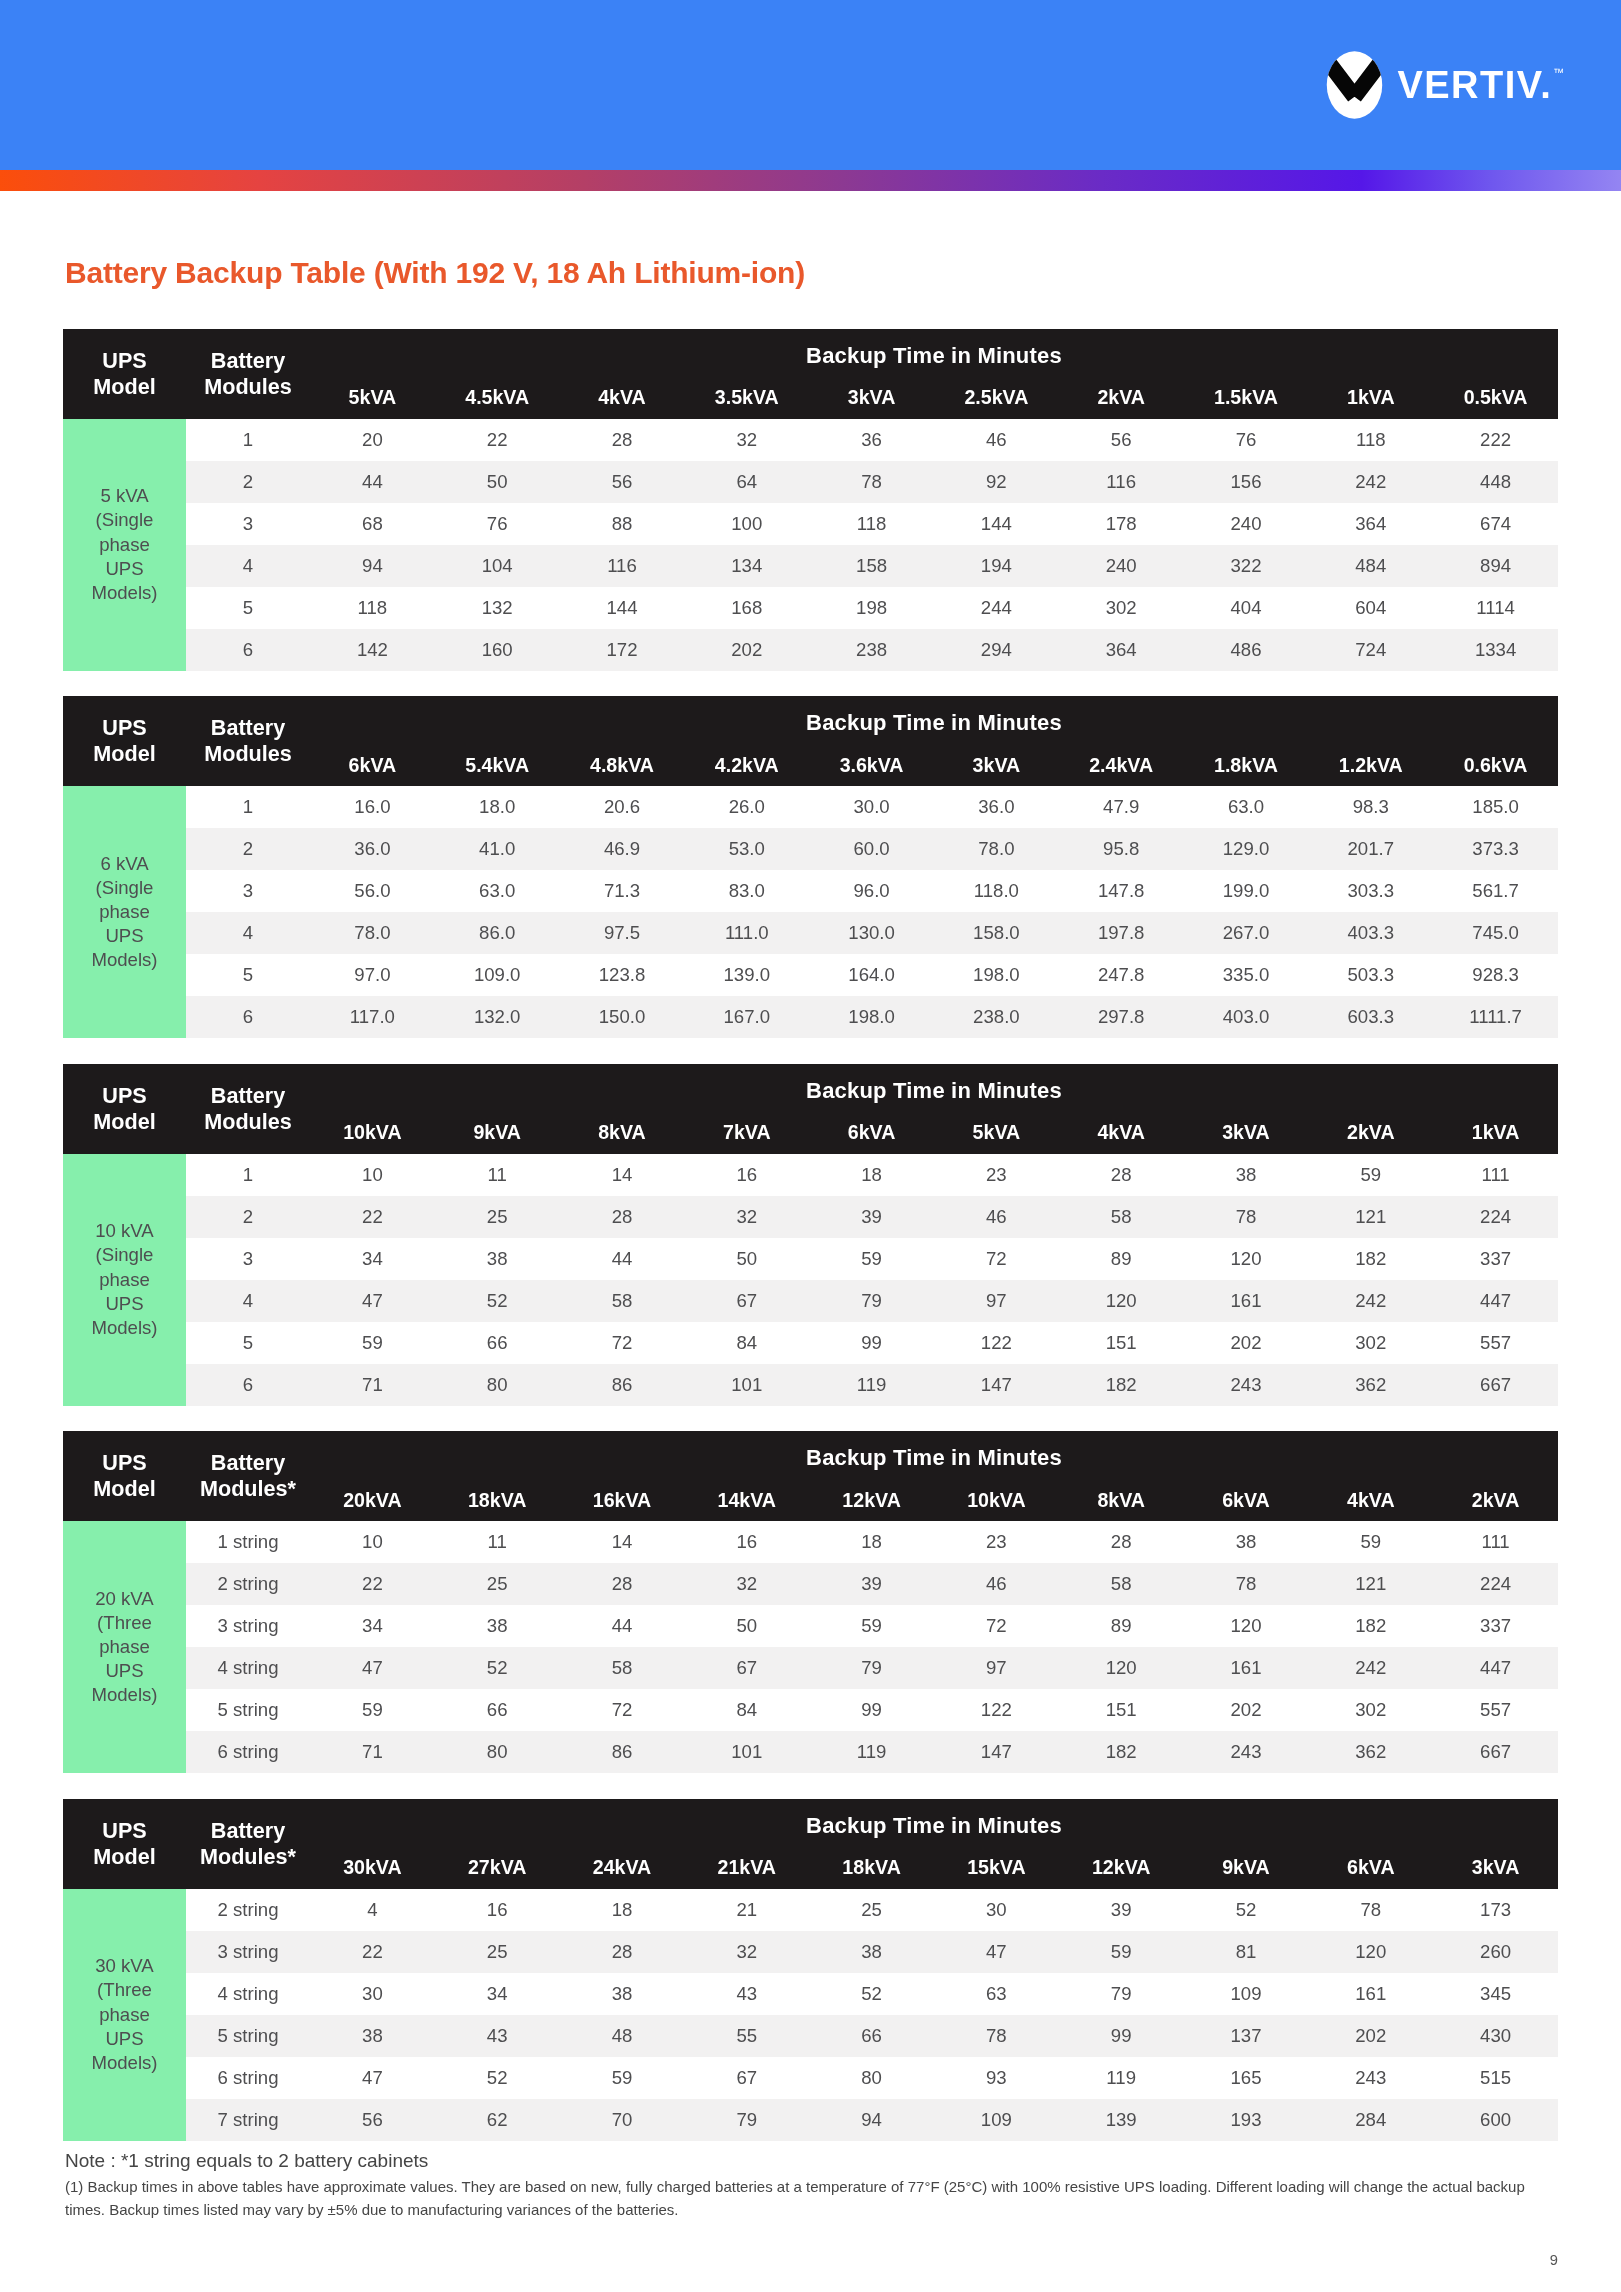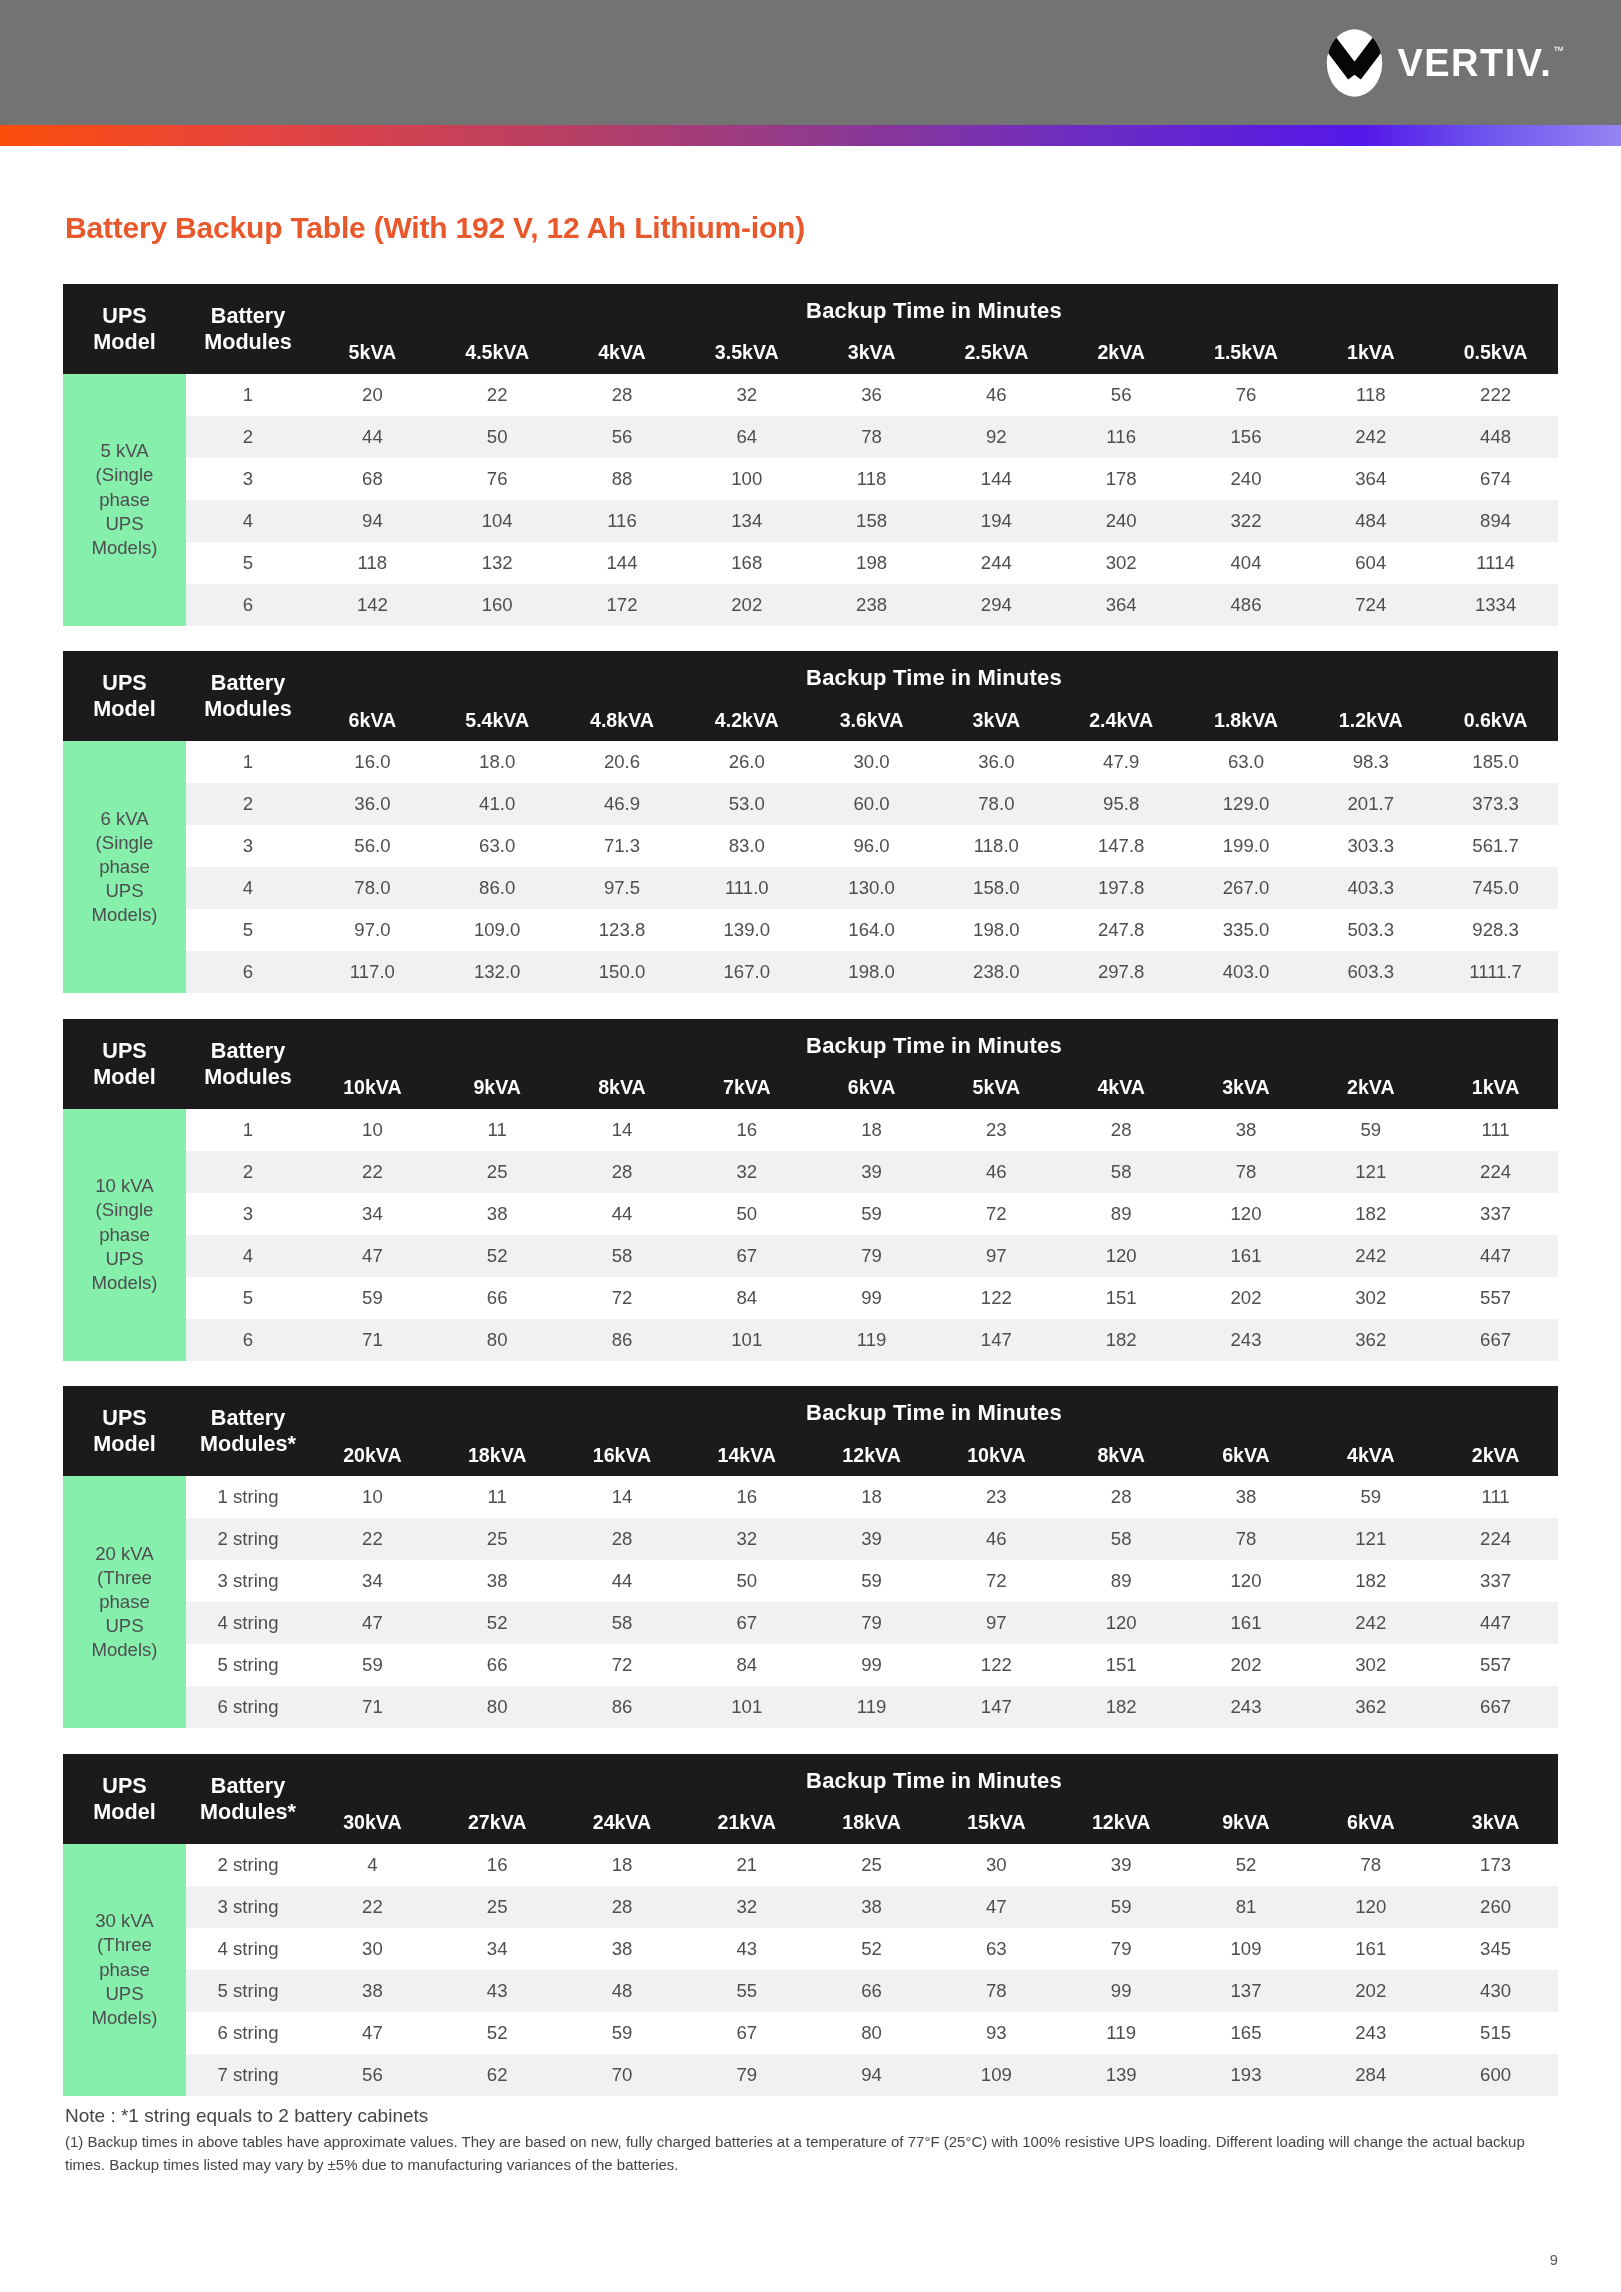--- a/index.html
+++ b/index.html
@@ -5,21 +5,21 @@
   * { box-sizing: border-box; }
   html,body { margin:0; padding:0; }
   body {
     width:1621px; height:2293px; position:relative;
     background:#ffffff; overflow:hidden;
     font-family:"Liberation Sans", sans-serif;
   }
 
   
   .topbar {
-    height:125px; background:#737373;
+    height:170px; background:#3b82f6;
     display:flex; align-items:center; justify-content:flex-end;
     padding-right:57px;
   }
   .logo { display:flex; align-items:center; gap:13.7px; }
   .logo svg { width:59px; height:74px; display:block; }
   .logo-text {
     color:#ffffff; font-size:38px; font-weight:bold;
     letter-spacing:1.5px; line-height:1;
   }
   .logo-tm { color:#ffffff; font-size:10.8px; vertical-align:top; margin-left:1px; }
@@ -86,21 +86,21 @@
     </svg>
     <div>
       <span class="logo-text">VERTIV.</span><span class="logo-tm">™</span>
     </div>
   </div>
 </header>
 
 <div class="gradbar"></div>
 
 <main>
-  <h1 class="title">Battery Backup Table (With 192 V, 12 Ah Lithium-ion)</h1>
+  <h1 class="title">Battery Backup Table (With 192 V, 18 Ah Lithium-ion)</h1>
   <section id="tables-root">
       <table class="bkp first">
         <colgroup>
           <col class="c-model">
           <col class="c-mod">
           <col>
           <col>
           <col>
           <col>
           <col>

